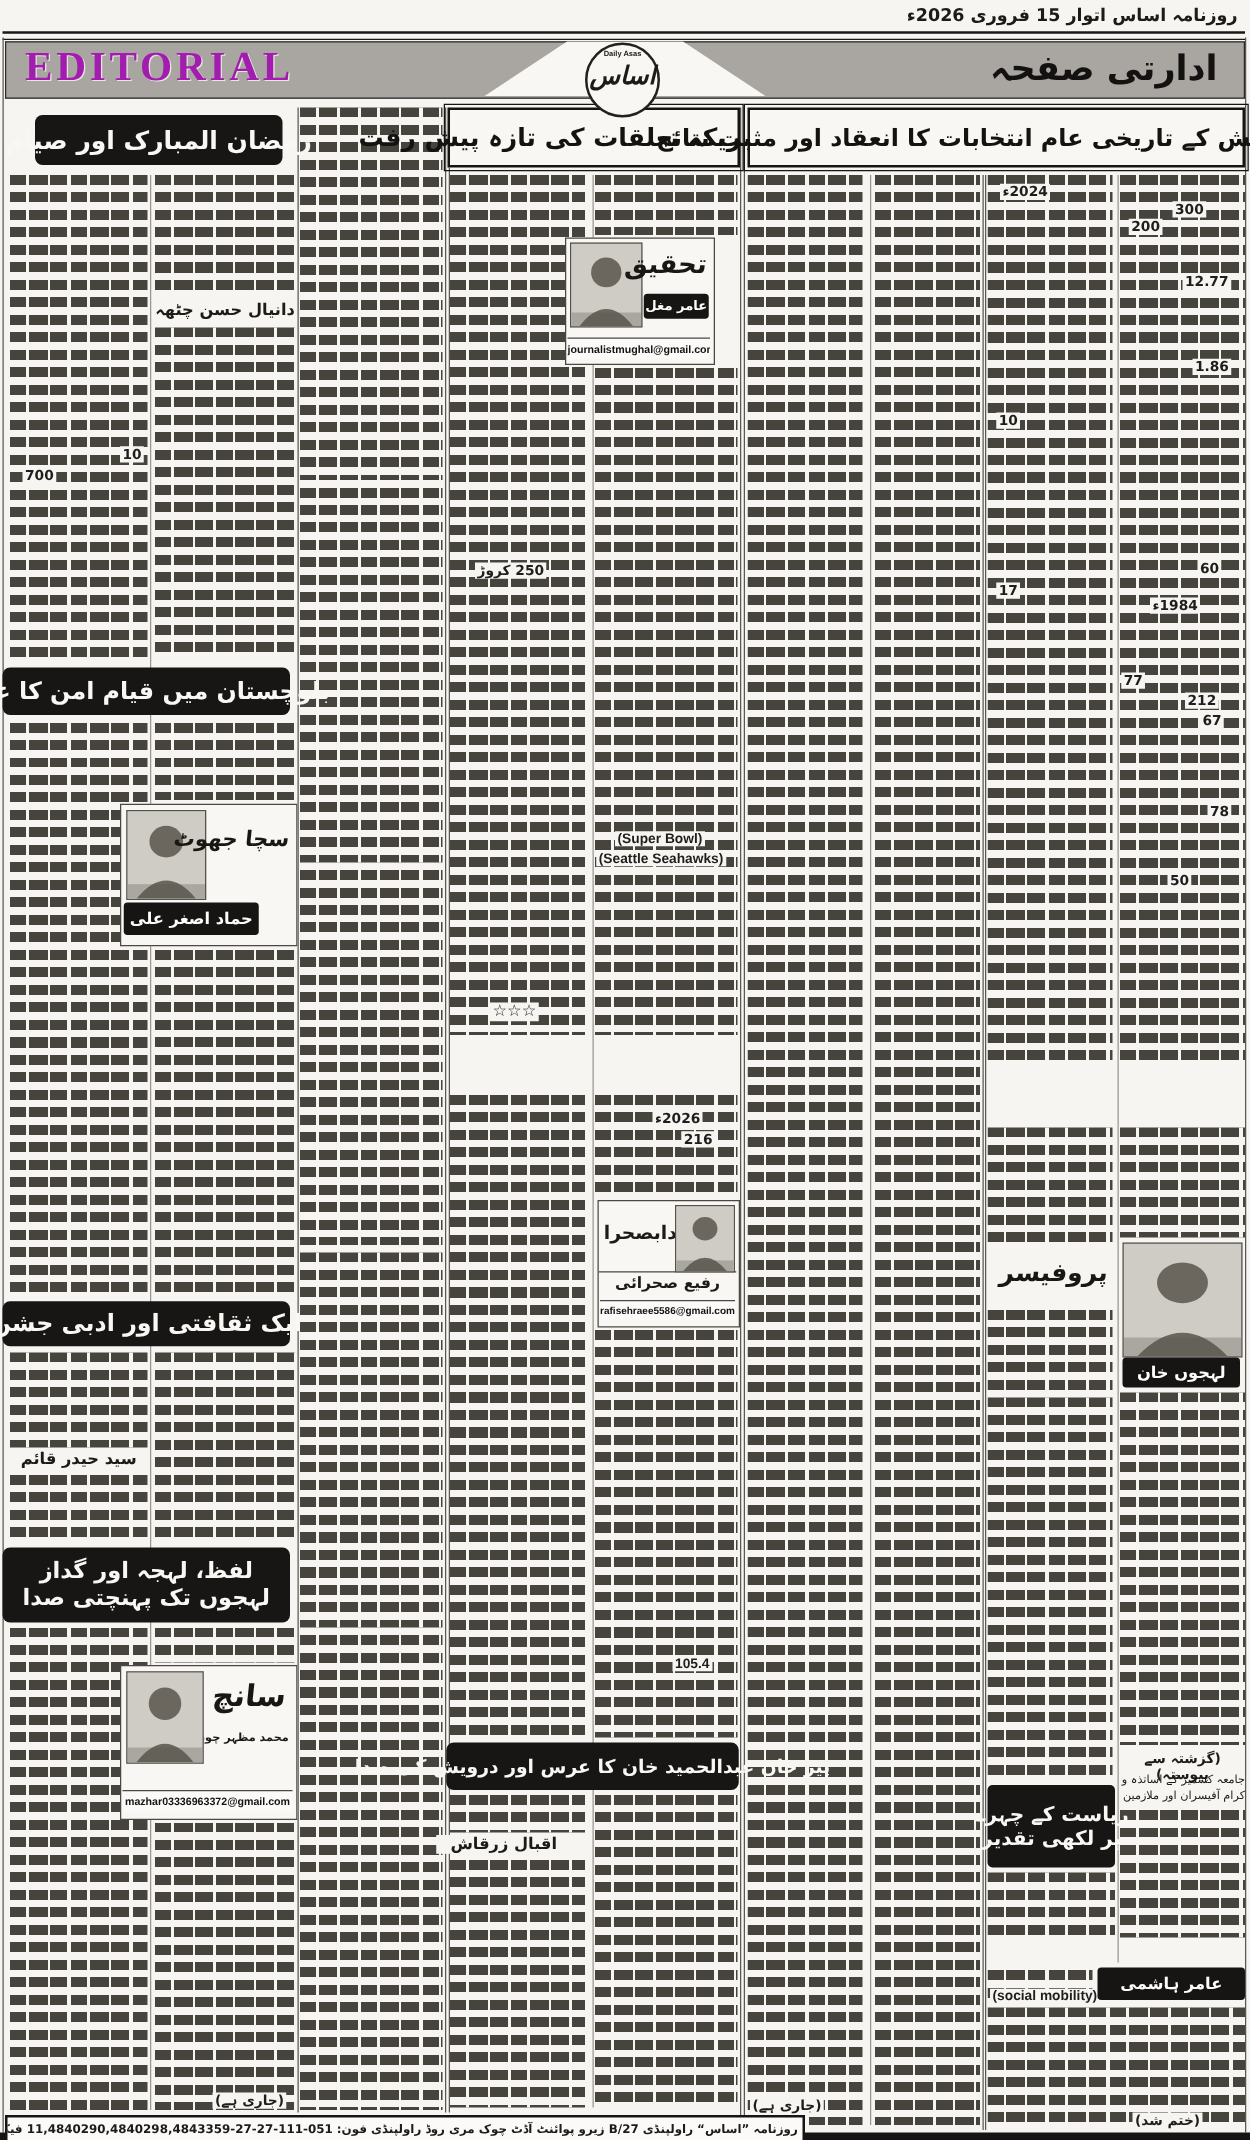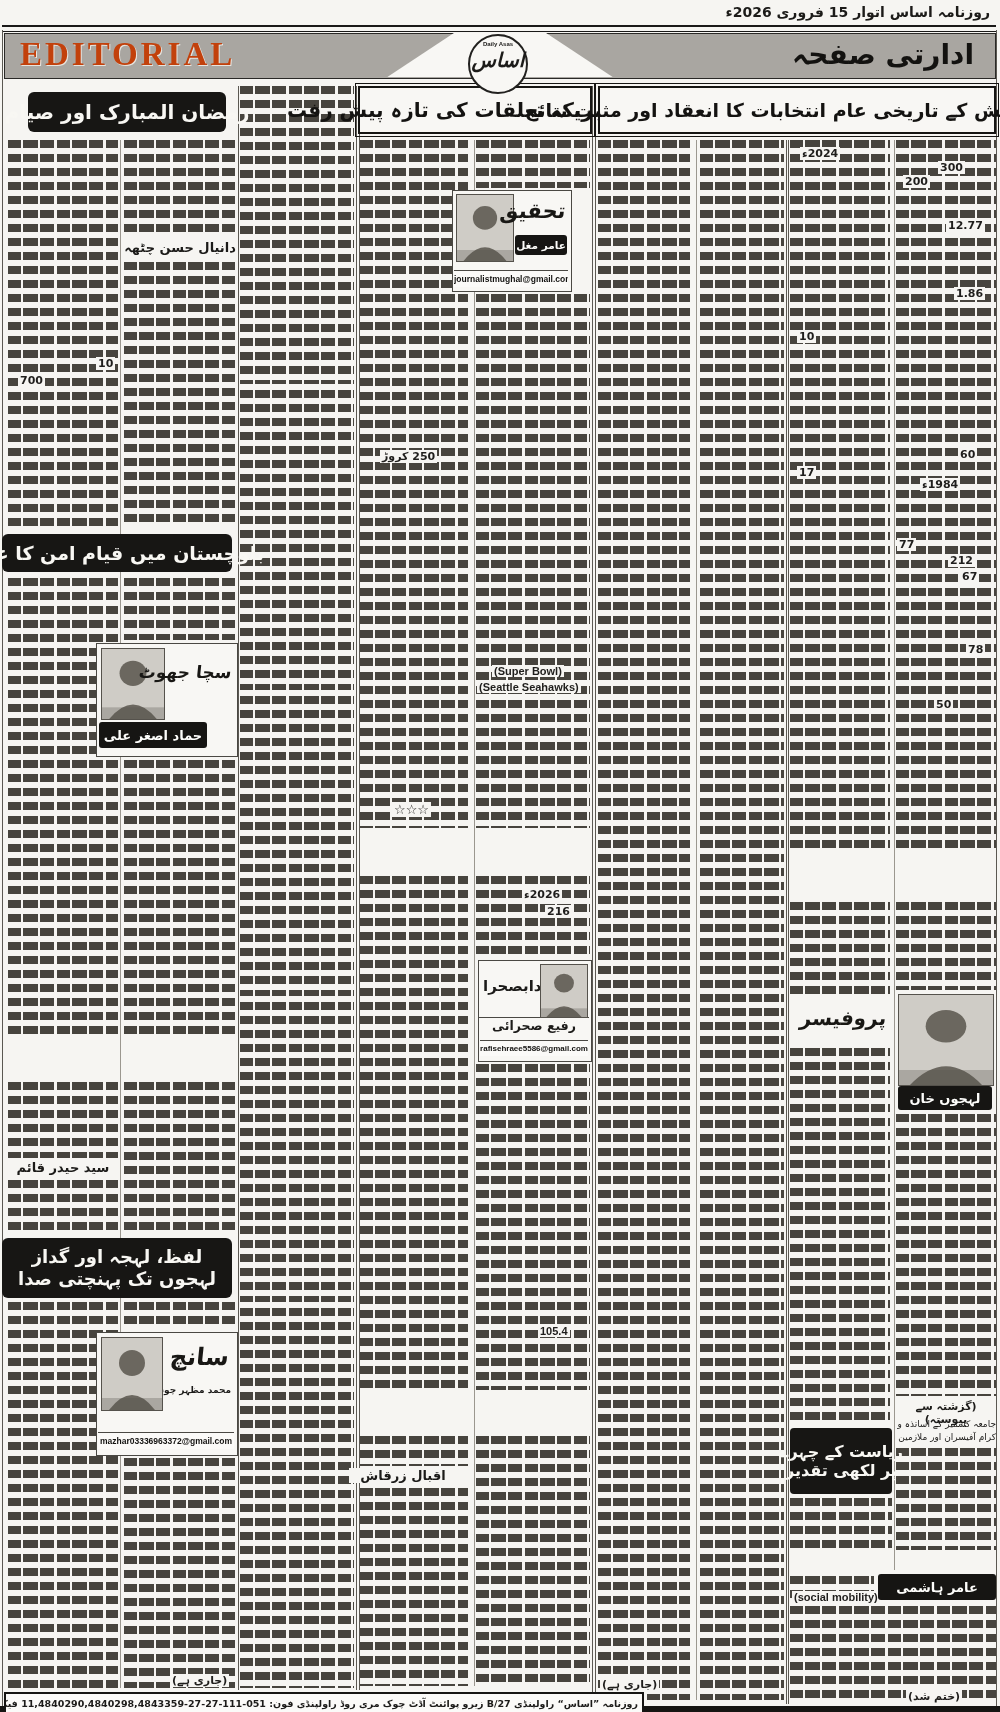--- a/index.html
+++ b/index.html
@@ -55,21 +55,21 @@
 <div class="page">
 
   <div class="abs en" style="left:8px;top:2px;font-size:17px;font-weight:bold;">Daily Asas Sunday 15 February 202 6</div>
   <div class="abs u" style="right:10px;top:4px;font-size:14px;font-weight:bold;">روزنامہ اساس اتوار 15 فروری 2026ء</div>
   <div class="abs" style="left:2px;top:25px;width:994px;height:4px;border-top:2px solid #1a1918;border-bottom:1px solid #1a1918;"></div>
 
   <div class="band" style="left:4px;top:33px;width:990px;height:44px;"></div>
   <div class="abs" style="left:372px;top:33px;width:256px;height:44px;background:#f8f7f4;z-index:1;
        clip-path:polygon(6% 100%,32% 0,68% 0,94% 100%);"></div>
   <div class="abs" style="left:20px;top:36px;z-index:2;font-family:'Liberation Serif',serif;font-weight:bold;
-       font-size:33px;letter-spacing:3px;color:#c2410c;text-shadow:1px 1px 0 #e7e5e0;">EDITORIAL</div>
+       font-size:33px;letter-spacing:3px;color:#a21caf;text-shadow:1px 1px 0 #e7e5e0;">EDITORIAL</div>
   <div class="abs u" style="right:26px;top:38px;z-index:2;font-weight:bold;font-size:28px;color:#131210;">ادارتی صفحہ</div>
   <div class="abs" style="left:468px;top:34px;width:56px;height:56px;border-radius:50%;background:#f8f7f4;
        border:2px solid #22211f;z-index:5;text-align:center;">
     <div class="en" style="font-size:6px;font-weight:bold;margin-top:5px;">Daily Asas</div>
     <div class="u" style="font-size:20px;font-weight:bold;font-style:italic;line-height:1.3;">اساس</div>
   </div>
 
   <div class="rule" style="left:2px;top:30px;width:1px;height:1676px;"></div>
   <div class="rule" style="left:996px;top:30px;width:1px;height:1676px;"></div>
   <div class="rule light" style="left:120px;top:140px;width:1px;height:1548px;"></div>
@@ -99,20 +99,21 @@
     <div class="ph" style="left:4px;top:4px;width:62px;height:70px;">
       <svg viewBox="0 0 60 72" preserveAspectRatio="none">
           <use href="#sil"></use>
         </svg>
       </div>
     <div class="ctitle" style="right:6px;top:18px;font-size:17px;">سچا جھوٹ</div>
     <div class="cap" style="left:2px;top:78px;width:108px;height:26px;font-size:13px;">حماد اصغر علی</div>
   </div>
   <div class="tx" style="left:124px;top:760px;width:112px;height:275px;"></div>
 
+  <div class="bn" style="left:2px;top:1041px;width:230px;height:36px;font-size:19px;">ایک ثقافتی اور ادبی جشن</div>
   <div class="tx" style="left:8px;top:1082px;width:110px;height:76px;"></div>
   <div class="byl" style="left:8px;top:1160px;width:110px;">سید حیدر قائم</div>
   <div class="tx" style="left:8px;top:1180px;width:110px;height:52px;"></div>
   <div class="tx" style="left:124px;top:1082px;width:112px;height:150px;"></div>
 
   <div class="bn" style="left:2px;top:1238px;width:230px;height:60px;font-size:18px;">
     <span>لفظ، لہجہ اور گداز</span>
     <span>لہجوں تک پہنچتی صدا</span>
   </div>
   <div class="tx" style="left:8px;top:1302px;width:110px;height:386px;"></div>
@@ -165,20 +166,21 @@
           <use href="#sil"></use>
         </svg>
       </div>
     <div class="u abs" style="left:4px;top:16px;font-size:15px;font-weight:bold;">صدابصحرا</div>
     <div class="u abs" style="left:0;top:56px;width:110px;text-align:center;font-size:12.5px;font-weight:bold;border-top:1px solid #4a4843;">رفیع صحرائی</div>
     <div class="emailband" style="left:1px;top:79px;width:108px;font-size:8px;">rafisehraee5586@gmail.com</div>
   </div>
   <div class="tx" style="left:476px;top:1064px;width:114px;height:326px;"></div>
   <span class="tk en" style="left:538px;top:1290px;">105.4</span>
 
+  <div class="bn" style="left:357px;top:1394px;width:234px;height:38px;font-size:15px;">پیر خان عبدالحمید خان کا عرس اور درویش کی صدا</div>
   <div class="tx" style="left:360px;top:1436px;width:108px;height:30px;"></div>
   <div class="byl" style="left:349px;top:1468px;width:108px;">اقبال زرقاش</div>
   <div class="tx" style="left:360px;top:1488px;width:108px;height:198px;"></div>
   <div class="tx" style="left:476px;top:1436px;width:114px;height:250px;"></div>
 
   <div class="hbox" style="left:598px;top:86px;width:394px;height:44px;font-size:19px;">بنگلہ دیش کے تاریخی عام انتخابات کا انعقاد اور مثبت نتائج</div>
   <div class="tx" style="left:598px;top:140px;width:92px;height:500px;"></div>
   <div class="tx" style="left:598px;top:644px;width:92px;height:500px;"></div>
   <div class="tx" style="left:598px;top:1148px;width:92px;height:552px;"></div>
   <div class="tx" style="left:700px;top:140px;width:84px;height:500px;"></div>

